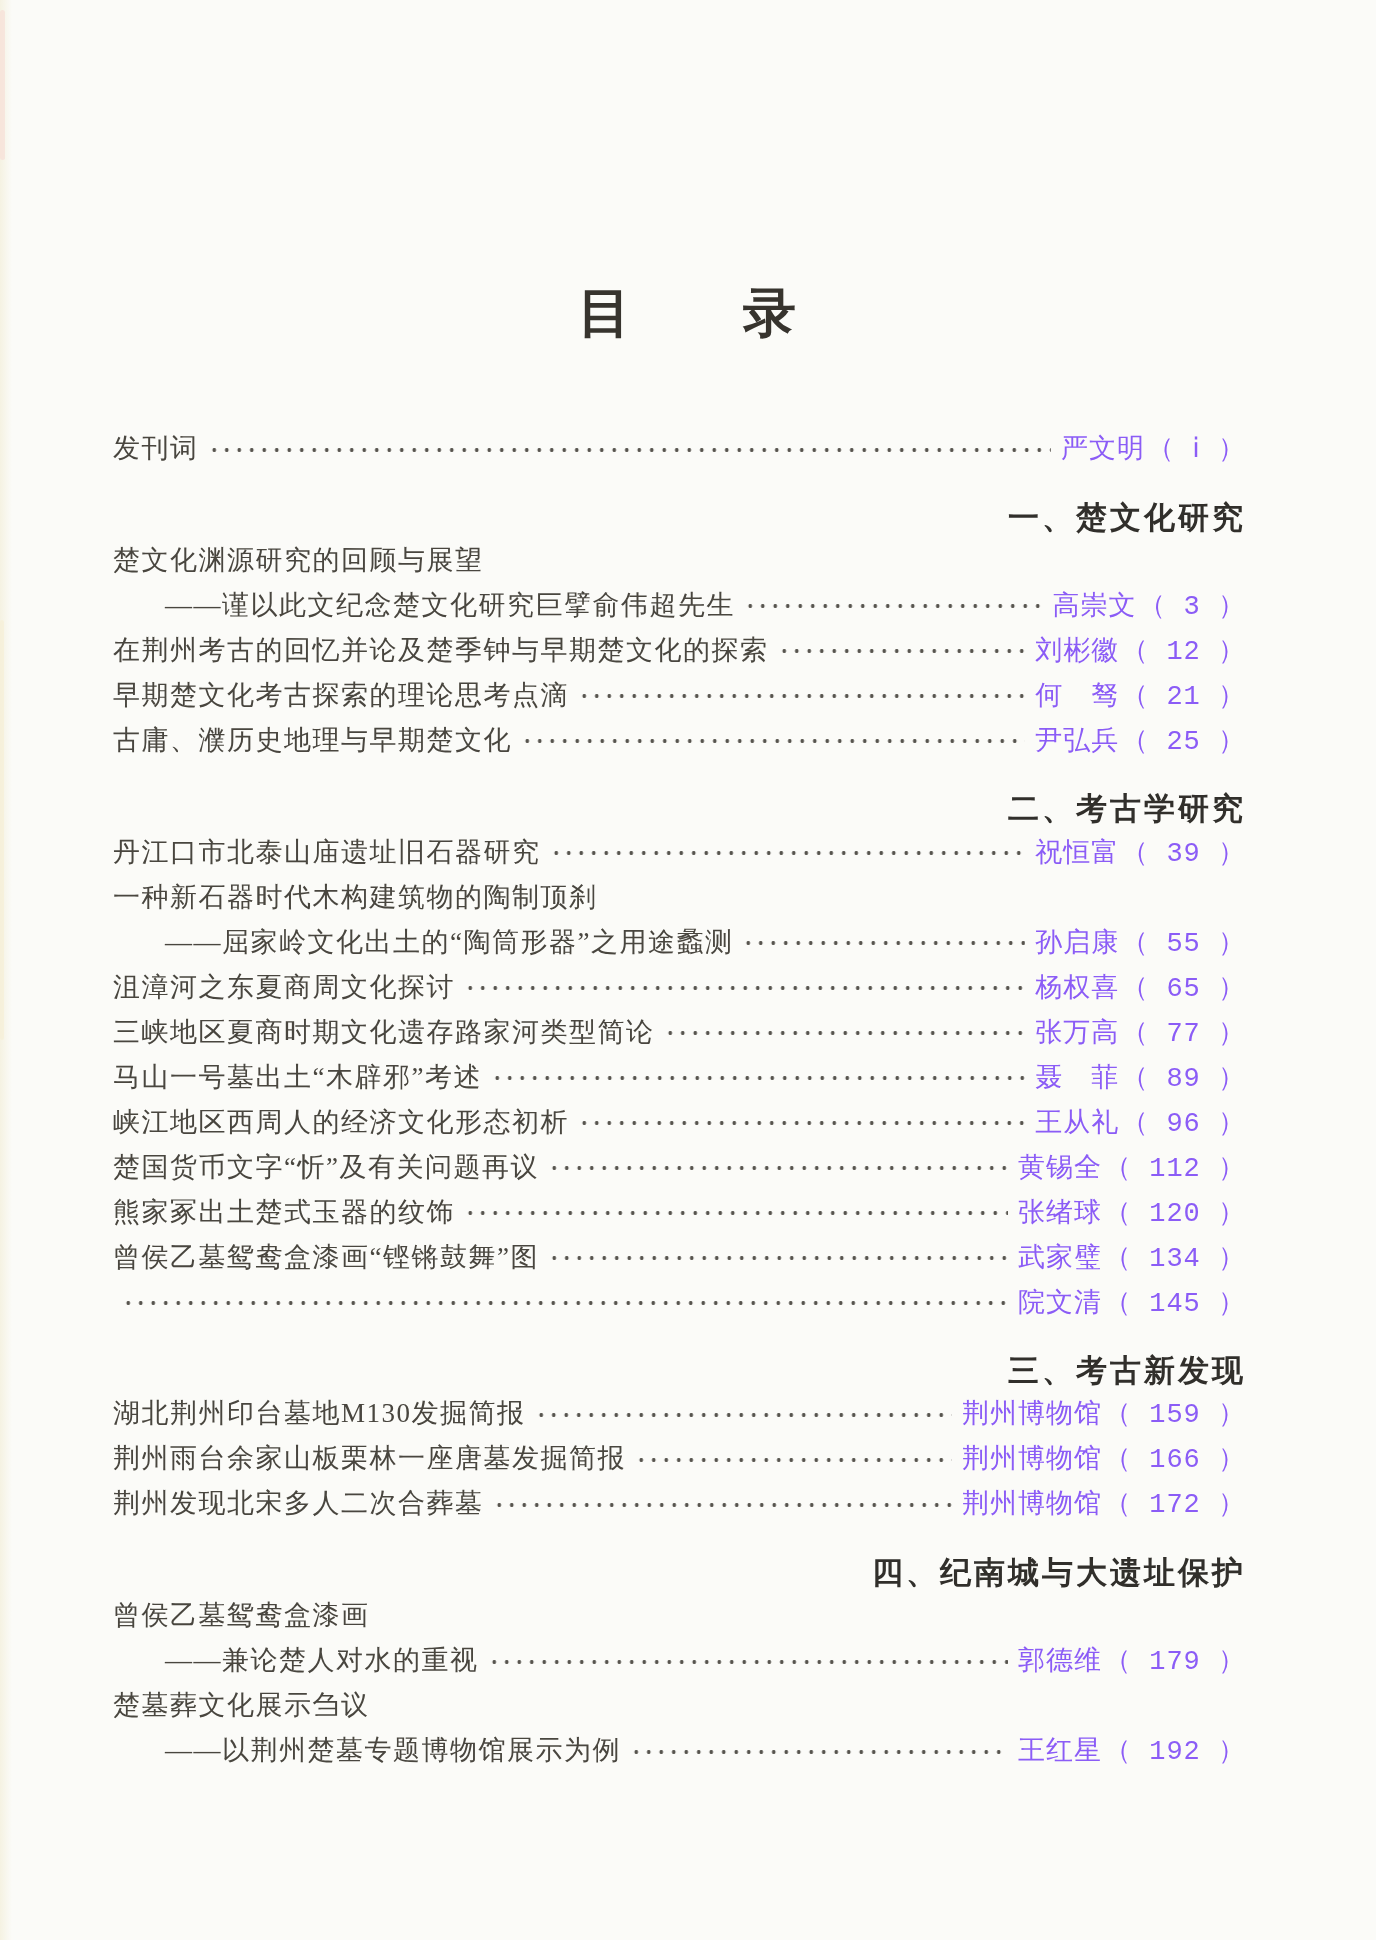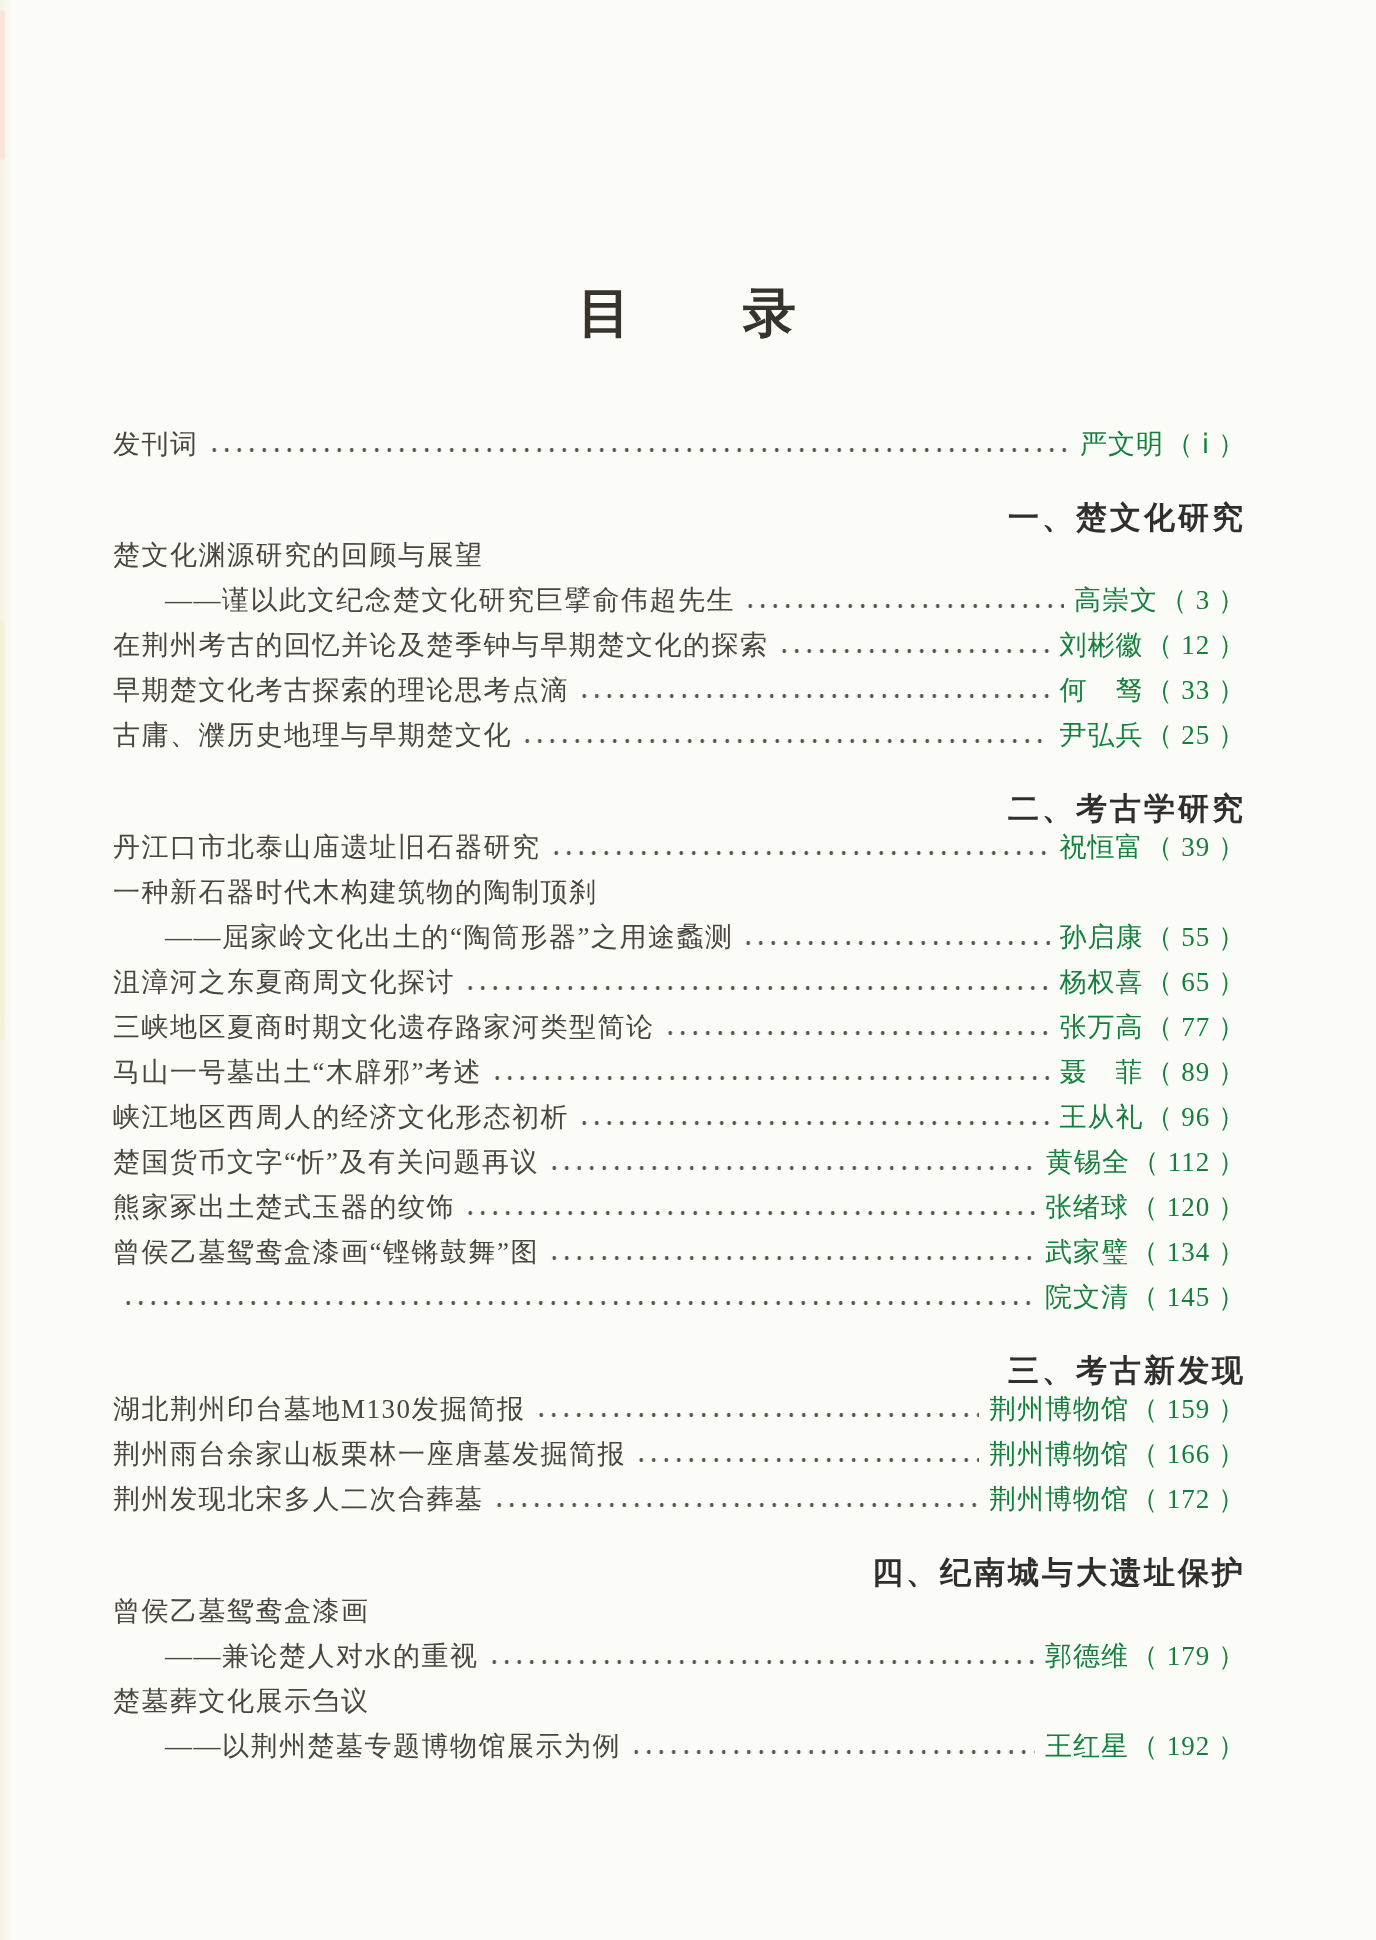--- a/index.html
+++ b/index.html
@@ -37,21 +37,21 @@
     font-weight: 700;
     letter-spacing: 2px;
     color: #37342e;
   }
   .content {
     padding: 0 130px 0 113px;
   }
   .front-entries { margin-top: 84px; }
   .row {
     display: flex;
-    align-items: flex-start;
+    align-items: center;
     height: 45px;
     font-size: 27px;
     white-space: nowrap;
   }
   .row.indent { padding-left: 52px; }
   .entry-title {
     letter-spacing: 1.5px;
     color: #49463f;
     flex: 0 0 auto;
   }
@@ -61,21 +61,22 @@
     min-width: 26px;
     margin: 0 10px 0 9px;
     background-image: radial-gradient(circle, #57544e 1.7px, rgba(0,0,0,0) 2.1px);
     background-size: 12.5px 10px;
     background-repeat: repeat-x;
     background-position: left 54%;
   }
   .credit {
     flex: 0 0 auto;
     letter-spacing: 1px;
-    color: #15803d;
+    color: #8b5cf6;
+    font-family: Liberation Mono, monospace;
   }
   .credit .pageno { margin-left: 2px; }
   .section-heading {
     margin: 28px 0 0 0;
     text-align: right;
     font-family: "Liberation Sans", sans-serif;
     font-weight: 700;
     font-size: 31px;
     line-height: 1.25;
     letter-spacing: 3px;
@@ -114,21 +115,21 @@
               <span class="credit"><span class="author">高崇文</span><span class="pageno">（ 3 ）</span></span>
             </div>
             <div class="row">
               <span class="entry-title">在荆州考古的回忆并论及楚季钟与早期楚文化的探索</span>
               <span class="leader"></span>
               <span class="credit"><span class="author">刘彬徽</span><span class="pageno">（ 12 ）</span></span>
             </div>
             <div class="row">
               <span class="entry-title">早期楚文化考古探索的理论思考点滴</span>
               <span class="leader"></span>
-              <span class="credit"><span class="author">何　驽</span><span class="pageno">（ 33 ）</span></span>
+              <span class="credit"><span class="author">何　驽</span><span class="pageno">（ 21 ）</span></span>
             </div>
             <div class="row">
               <span class="entry-title">古庸、濮历史地理与早期楚文化</span>
               <span class="leader"></span>
               <span class="credit"><span class="author">尹弘兵</span><span class="pageno">（ 25 ）</span></span>
             </div>
           </div>
         </section>
         <section class="toc-section">
           <h2 class="section-heading">二、考古学研究</h2>

